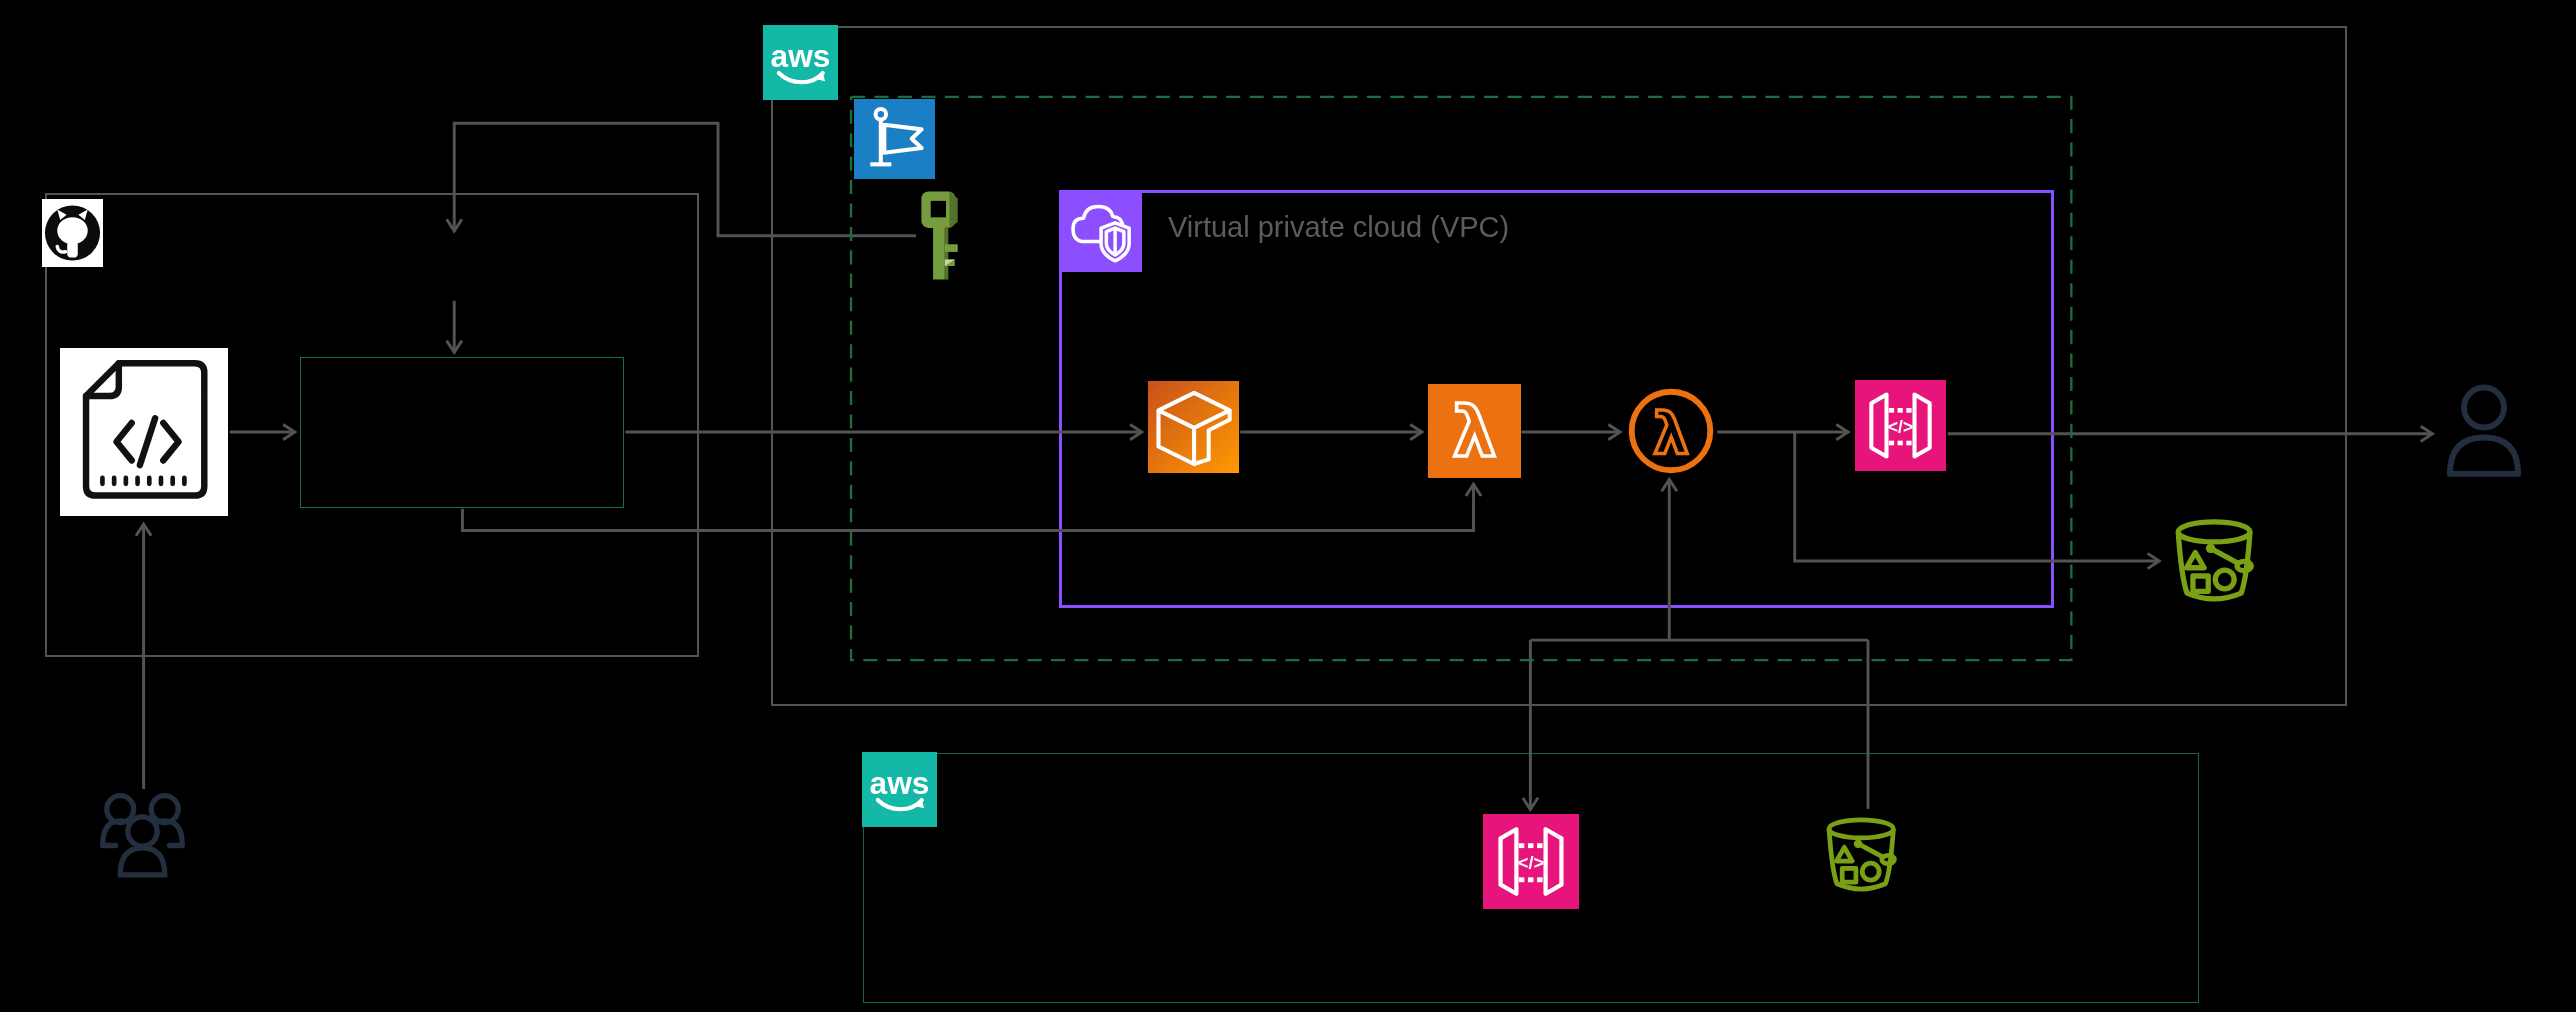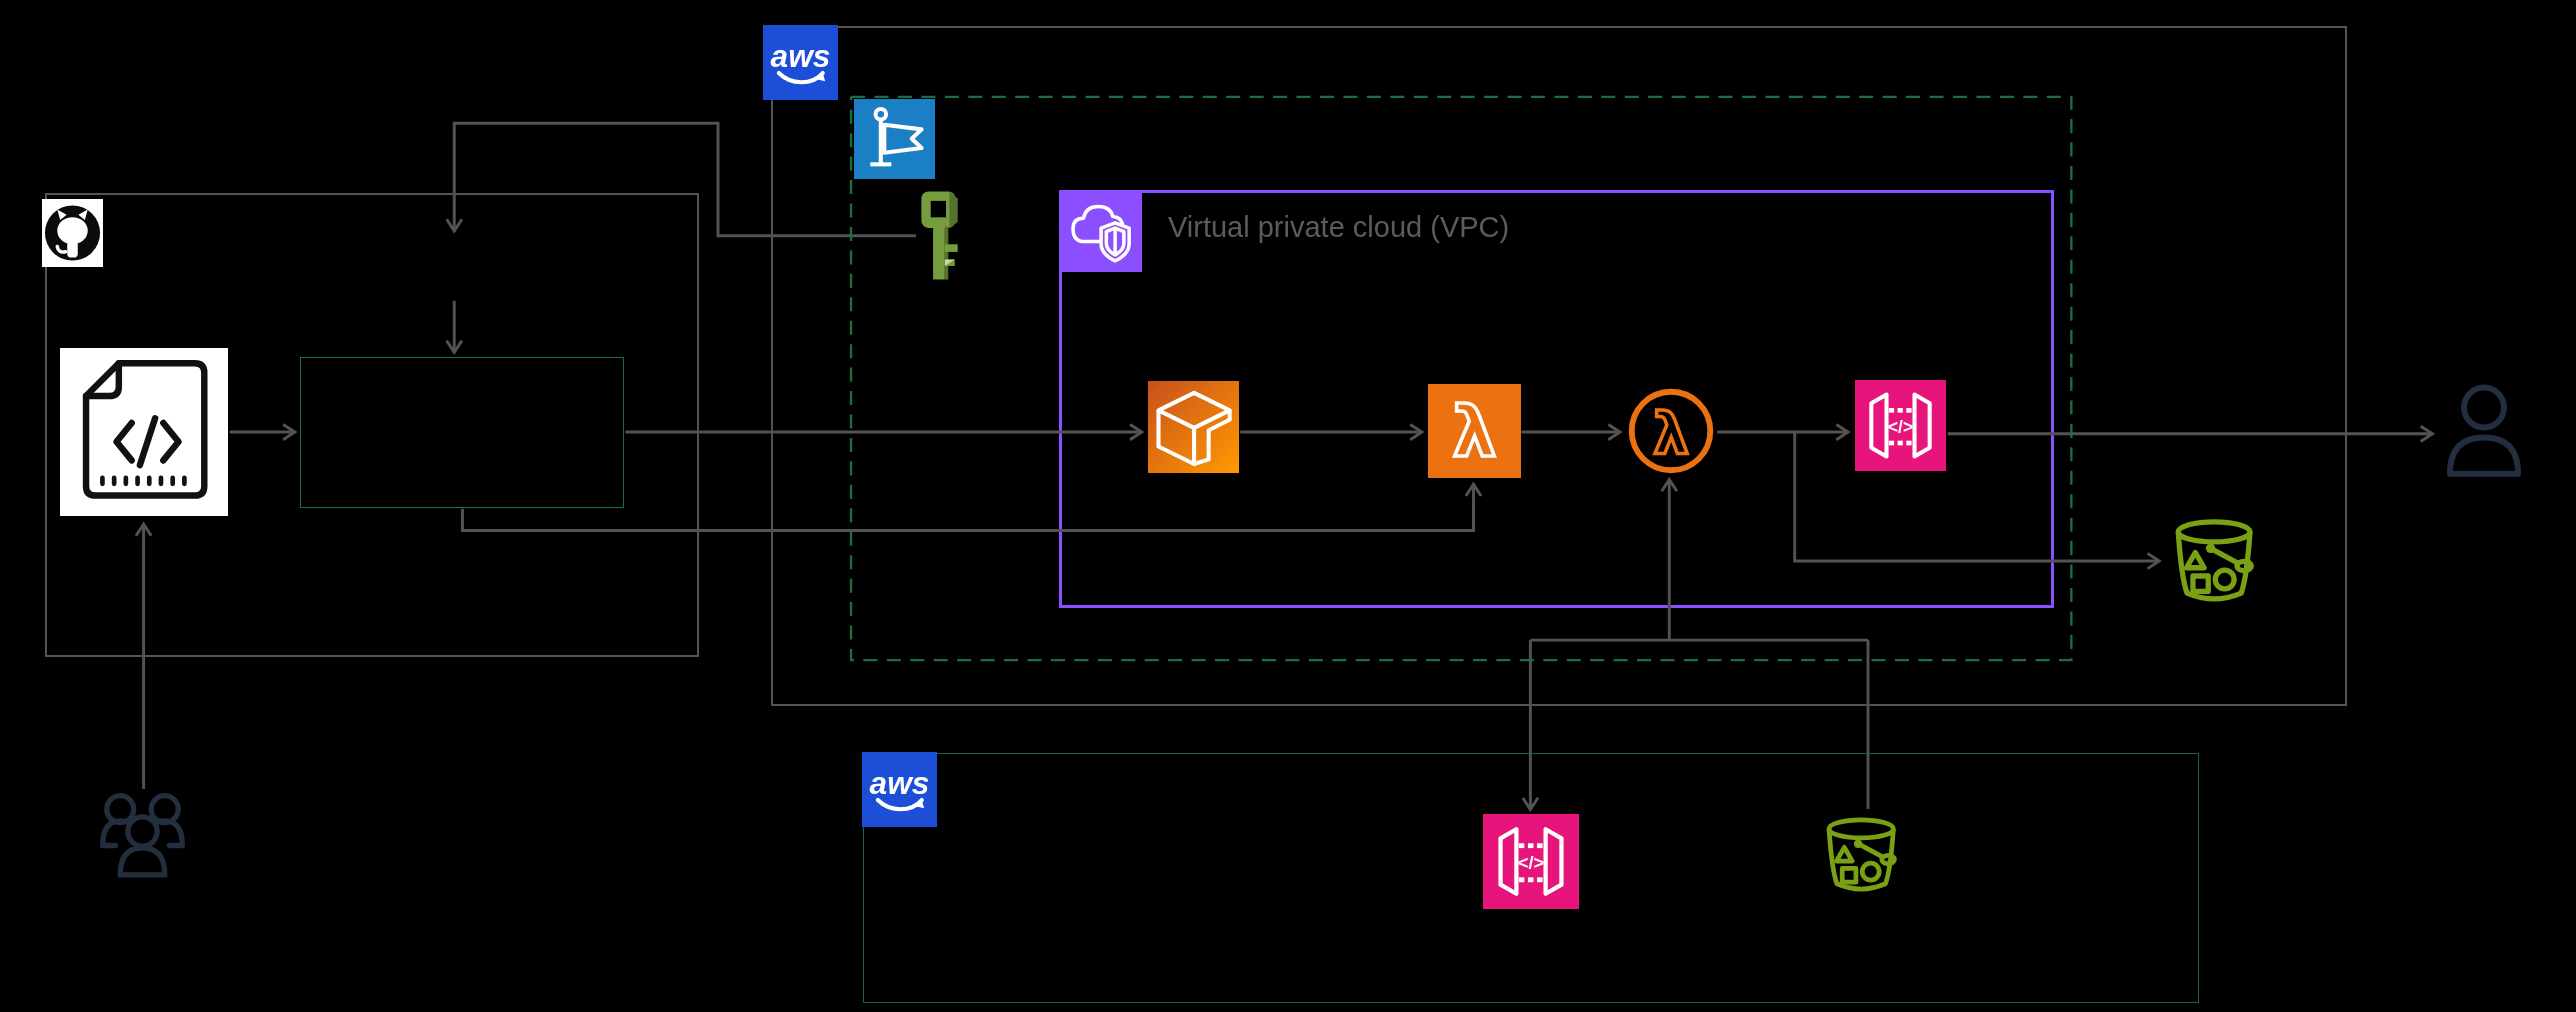--- a/index.html
+++ b/index.html
@@ -5,21 +5,21 @@
   html,body{margin:0;padding:0;background:#000;}
   #stage{position:relative;width:2576px;height:1013px;background:#000;overflow:hidden;
          font-family:"Liberation Sans",sans-serif;}
   .box{position:absolute;box-sizing:border-box;background:transparent;}
   .gray-box{border:2.9px solid #545454;}
   .purple-box{border:3.5px solid #8C4FFF;}
   .green-box{border:1.8px solid #1B6E3F;}
   .deploy-box{border:1.8px solid #17663D;}
   .icon{position:absolute;}
   .icon svg{display:block;width:100%;height:100%;}
-  .navy-tile{background:#1d4ed8;font-style:italic;}
+  .navy-tile{background:#14b8a6;}
   .white-tile{background:#ffffff;}
   .blue-tile{background:#1A7FC4;}
   .purple-tile{background:#8C4FFF;}
   .orange-tile{background:#EC7211;}
   .pink-tile{background:#E7157B;}
   .grad-tile{background:linear-gradient(135deg,#C8511B 0%,#FF9900 100%);}
   #vpc-label{position:absolute;left:1168px;top:211px;font-size:29px;color:#5C5C5C;
              letter-spacing:0px;white-space:nowrap;}
   #connector-layer{position:absolute;left:0;top:0;pointer-events:none;}
 </style>

